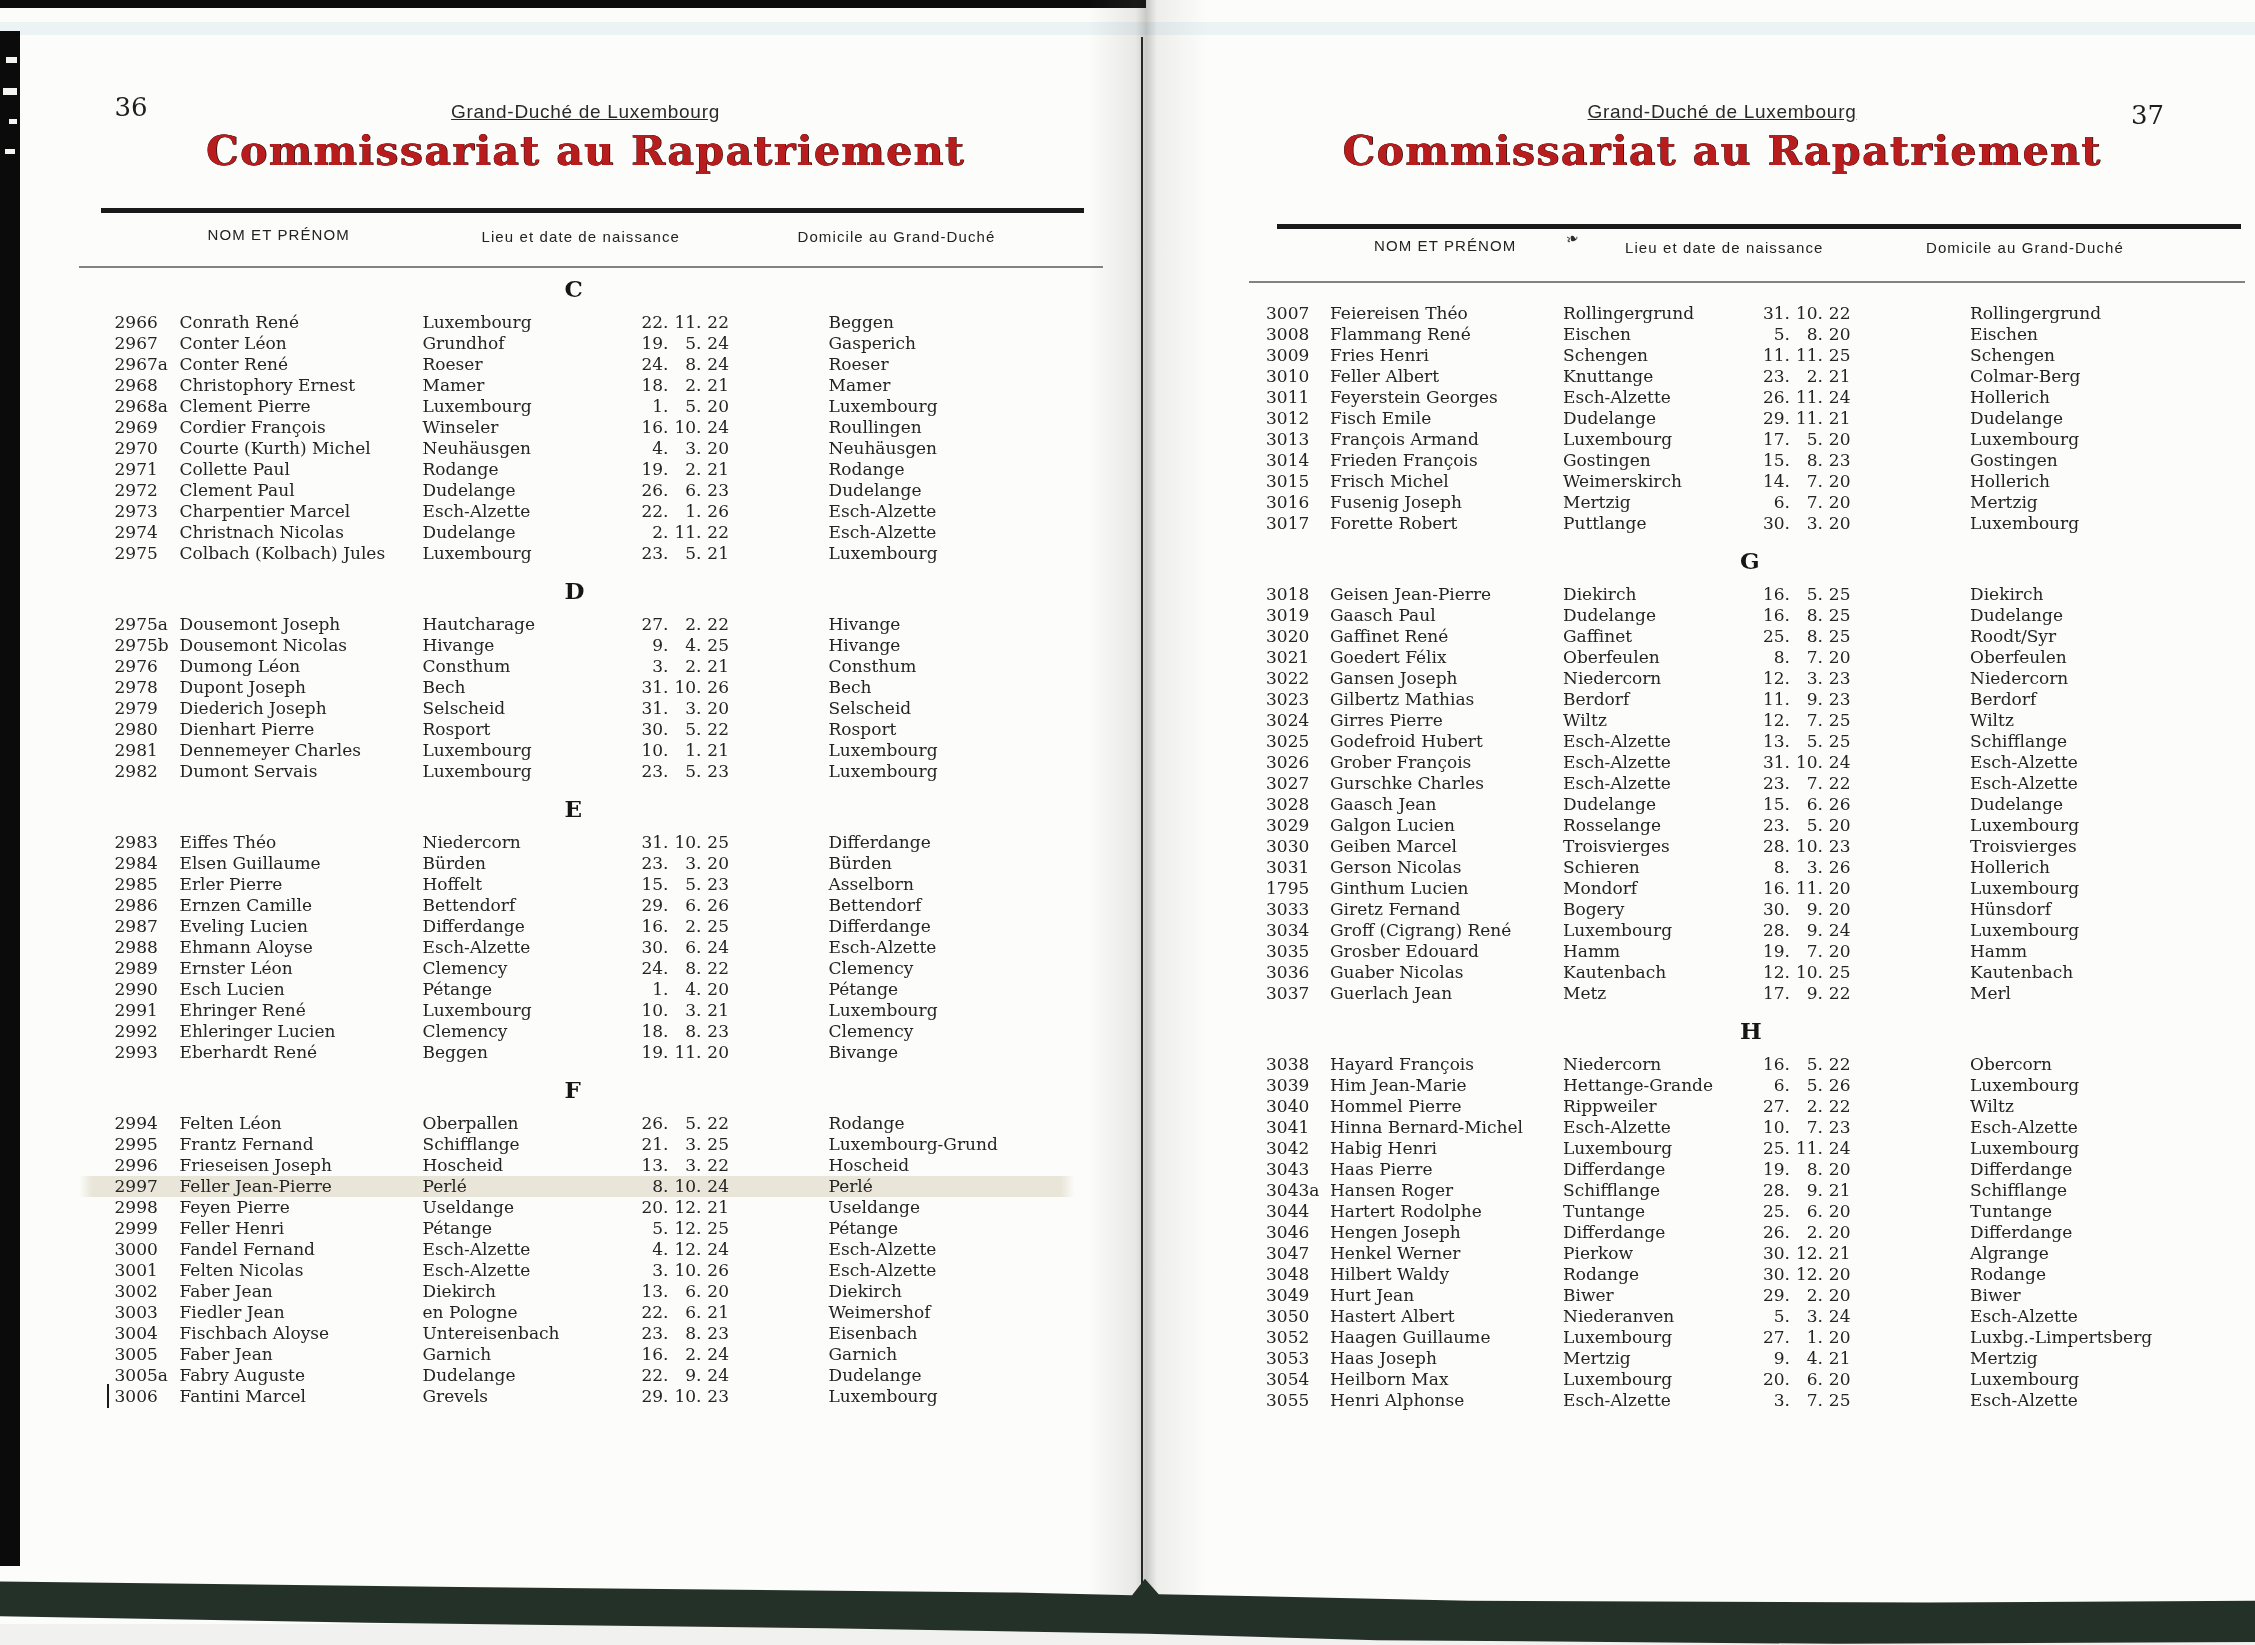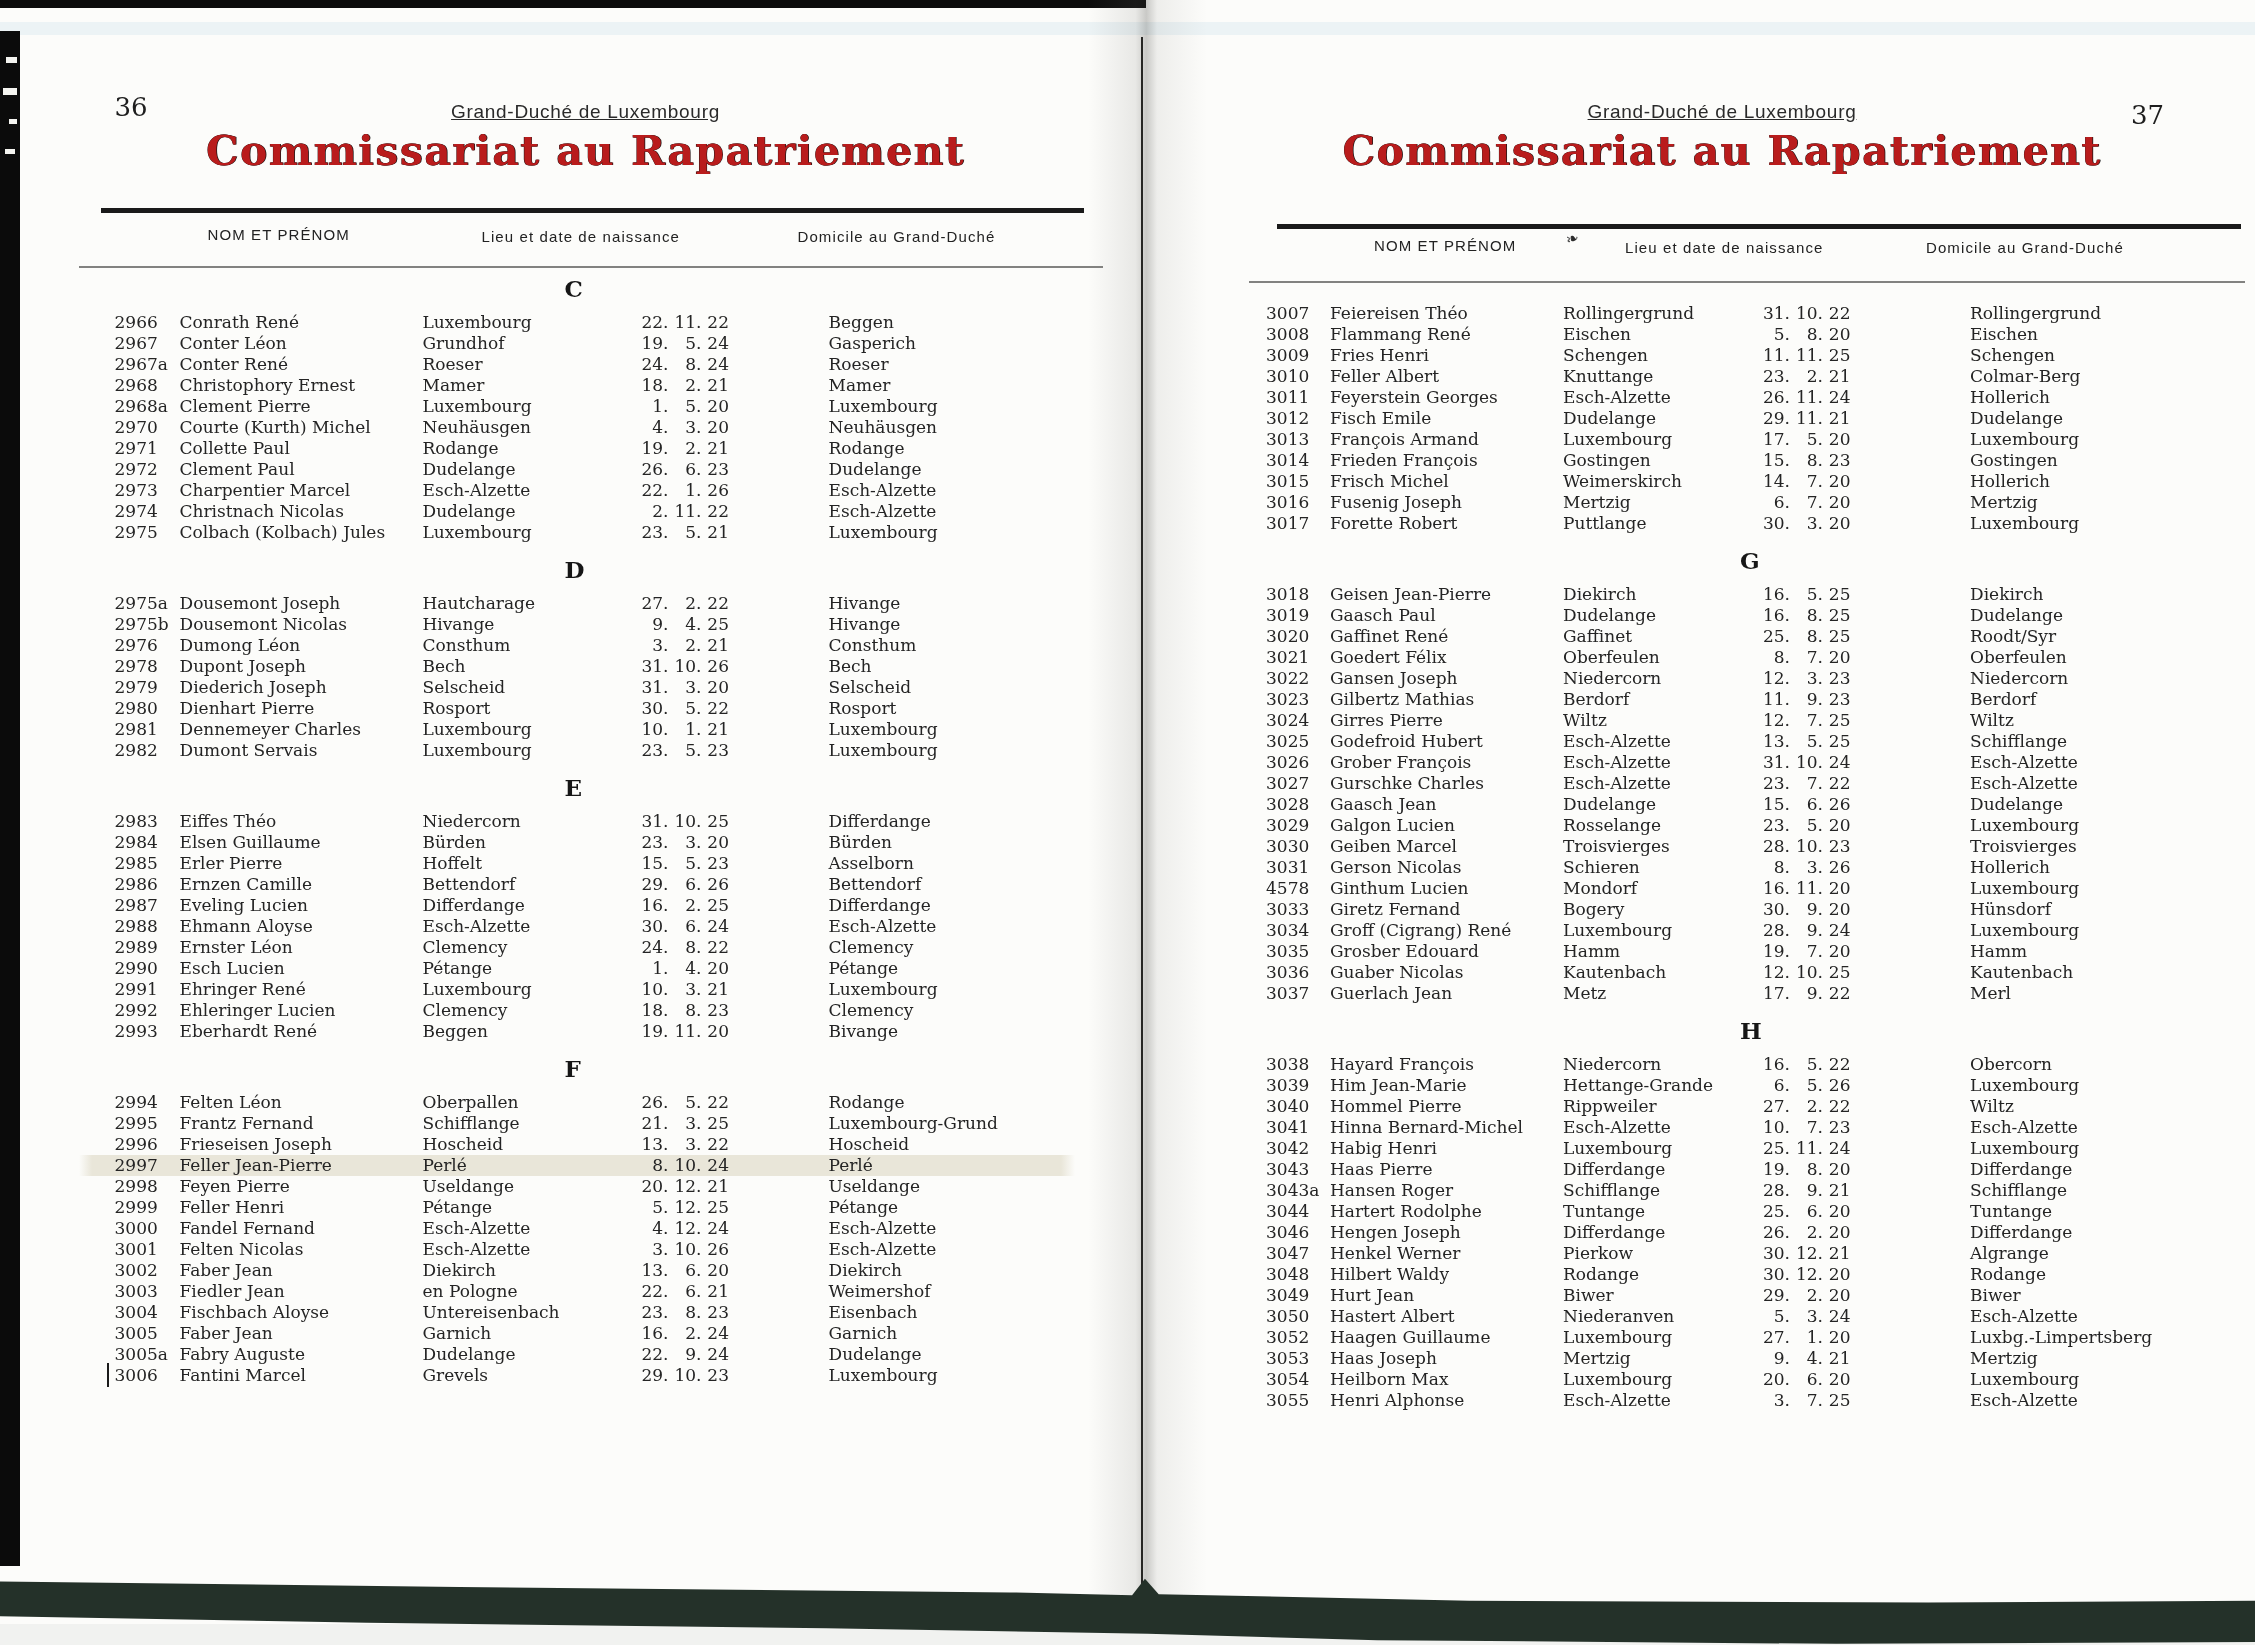--- a/index.html
+++ b/index.html
@@ -140,20 +140,27 @@
             <span class="c-dom">Mamer</span>
           </div>
           <div class="row">
             <span class="c-num">2968a</span>
             <span class="c-name">Clement Pierre</span>
             <span class="c-birth">Luxembourg</span>
             <span class="c-date"><span class="d-day">1.</span><span class="d-mon">5.</span><span class="d-yr">20</span></span>
             <span class="c-dom">Luxembourg</span>
           </div>
           <div class="row">
+            <span class="c-num">2969</span>
+            <span class="c-name">Cordier François</span>
+            <span class="c-birth">Winseler</span>
+            <span class="c-date"><span class="d-day">16.</span><span class="d-mon">10.</span><span class="d-yr">24</span></span>
+            <span class="c-dom">Roullingen</span>
+          </div>
+          <div class="row">
             <span class="c-num">2970</span>
             <span class="c-name">Courte (Kurth) Michel</span>
             <span class="c-birth">Neuhäusgen</span>
             <span class="c-date"><span class="d-day">4.</span><span class="d-mon">3.</span><span class="d-yr">20</span></span>
             <span class="c-dom">Neuhäusgen</span>
           </div>
           <div class="row">
             <span class="c-num">2971</span>
             <span class="c-name">Collette Paul</span>
             <span class="c-birth">Rodange</span>
@@ -616,21 +623,21 @@
             <span class="c-dom">Troisvierges</span>
           </div>
           <div class="row">
             <span class="c-num">3031</span>
             <span class="c-name">Gerson Nicolas</span>
             <span class="c-birth">Schieren</span>
             <span class="c-date"><span class="d-day">8.</span><span class="d-mon">3.</span><span class="d-yr">26</span></span>
             <span class="c-dom">Hollerich</span>
           </div>
           <div class="row">
-            <span class="c-num">4578</span>
+            <span class="c-num">1795</span>
             <span class="c-name">Ginthum Lucien</span>
             <span class="c-birth">Mondorf</span>
             <span class="c-date"><span class="d-day">16.</span><span class="d-mon">11.</span><span class="d-yr">20</span></span>
             <span class="c-dom">Luxembourg</span>
           </div>
           <div class="row">
             <span class="c-num">3033</span>
             <span class="c-name">Giretz Fernand</span>
             <span class="c-birth">Bogery</span>
             <span class="c-date"><span class="d-day">30.</span><span class="d-mon">9.</span><span class="d-yr">20</span></span>

